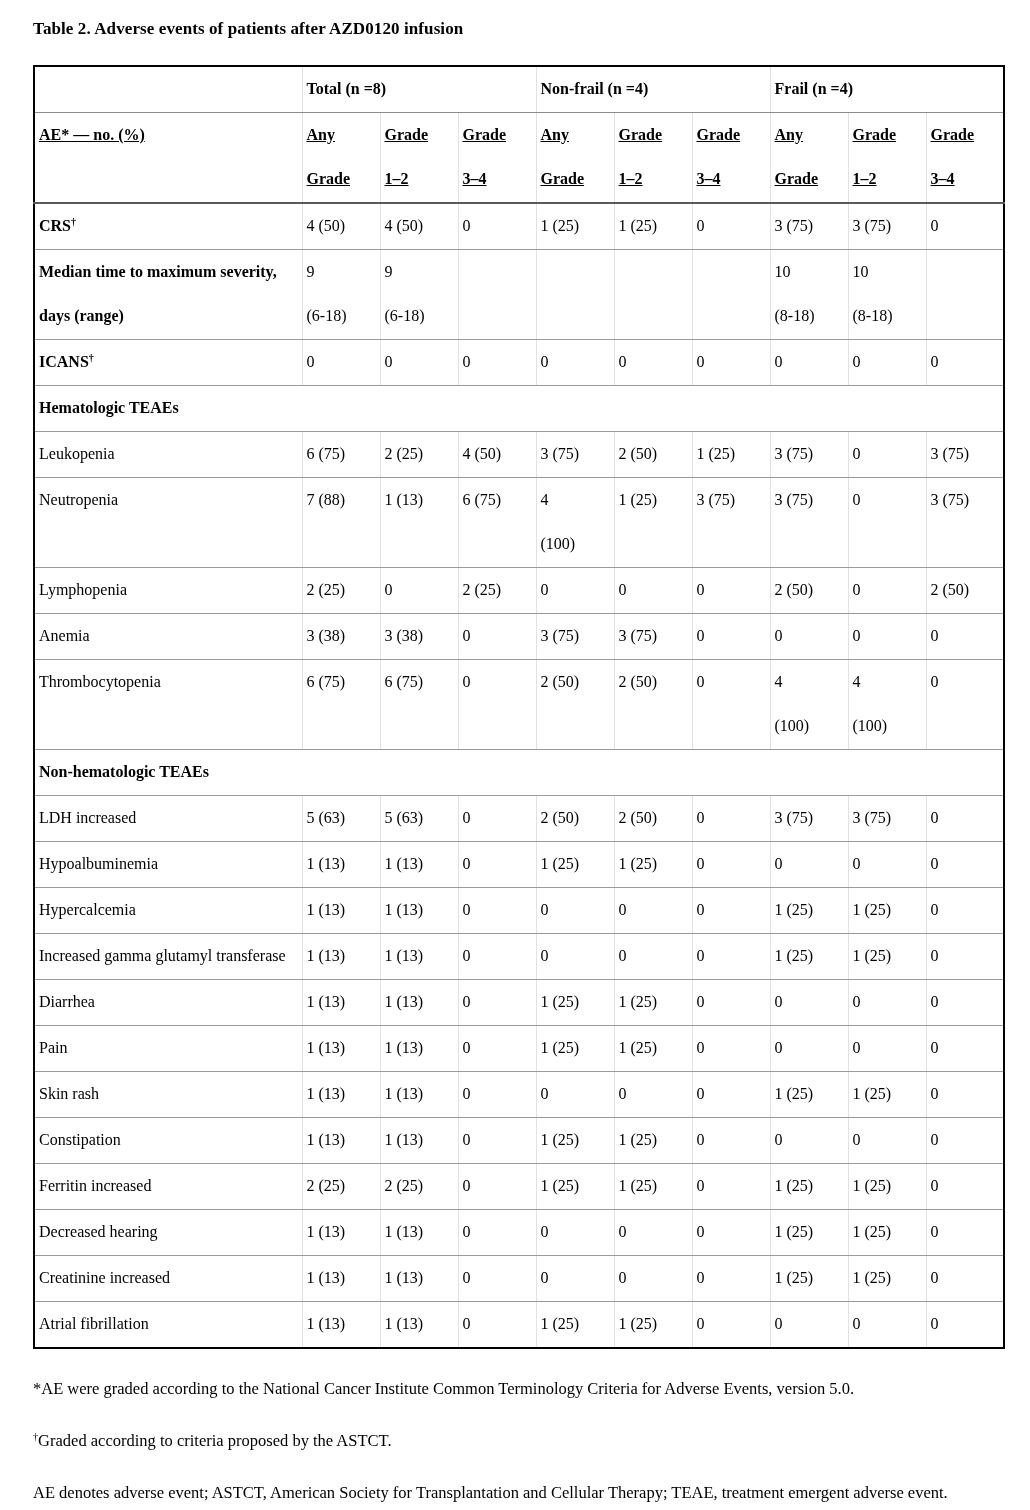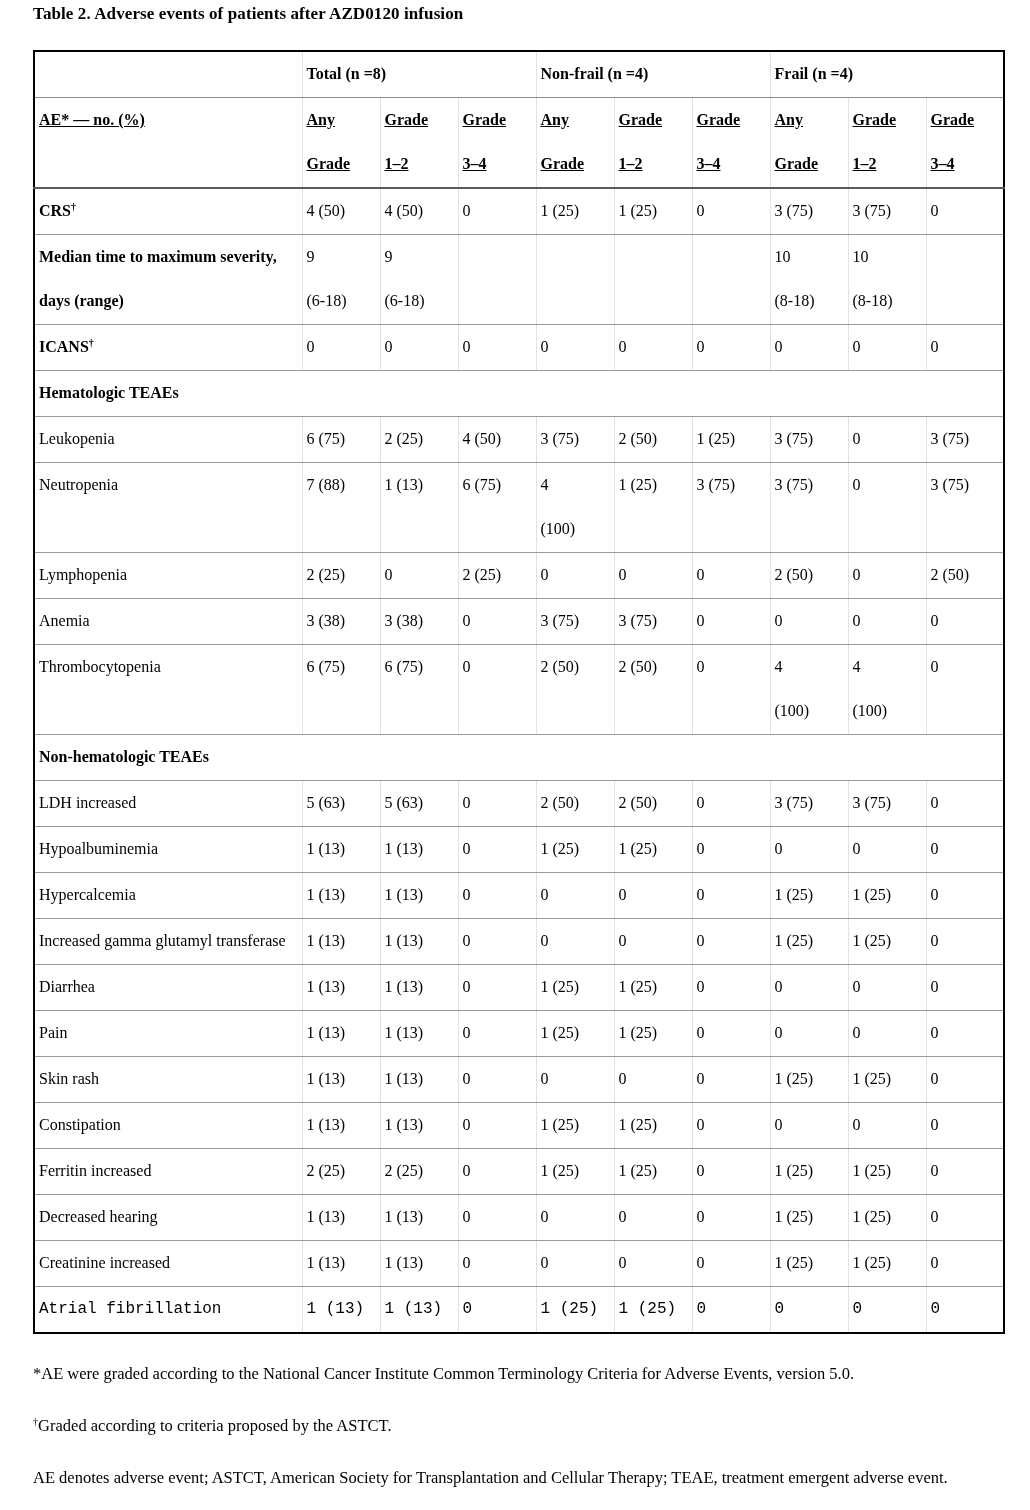--- a/index.html
+++ b/index.html
@@ -3,21 +3,21 @@
 <meta charset="utf-8">
 <style>
   * { margin: 0; padding: 0; box-sizing: border-box; }
   html, body { background: #ffffff; }
   body {
     width: 1030px; height: 1510px;
     font-family: "Liberation Serif", "DejaVu Serif", serif;
     color: #000000;
     overflow: hidden;
   }
-  .page { padding: 1px 25px 0 33px; }
+  .page { padding: 16px 25px 0 33px; }
   .title {
     font-size: 17px; font-weight: bold;
     line-height: 26px; margin-bottom: 23px;
     letter-spacing: 0.1px;
   }
   table {
     border-collapse: collapse;
     table-layout: fixed;
     width: 972px;
     border: 2px solid #000000;
@@ -32,21 +32,21 @@
     line-height: 44px;
     padding: 0 4px 1px 4px;
     border-left: 1px solid #e2e2e2;
     white-space: pre-line;
     overflow: hidden;
   }
   th:first-child, td:first-child { border-left: none; }
   thead tr.group-row th { font-weight: bold; border-bottom: 1px solid #8c8c8c; }
   thead tr.sub-row th { font-weight: bold; border-bottom: 2px solid #5a5a5a; text-decoration: underline; }
   tbody td { border-bottom: 1px solid #9b9b9b; }
-  tbody tr:last-child td { border-bottom: none; font-family: Liberation Mono, monospace; }
+  tbody tr:last-child td { border-bottom: none; }
   td.label-cell { padding-right: 10px; white-space: normal; }
   td.label-cell.bold { font-weight: bold; }
   td.label-cell.justify { text-align: justify; }
   td.section-cell { font-weight: bold; }
   sup {
     font-size: 62%;
     vertical-align: super;
     line-height: 0;
   }
   .footnotes { margin-top: 7px; width: 975px; }

